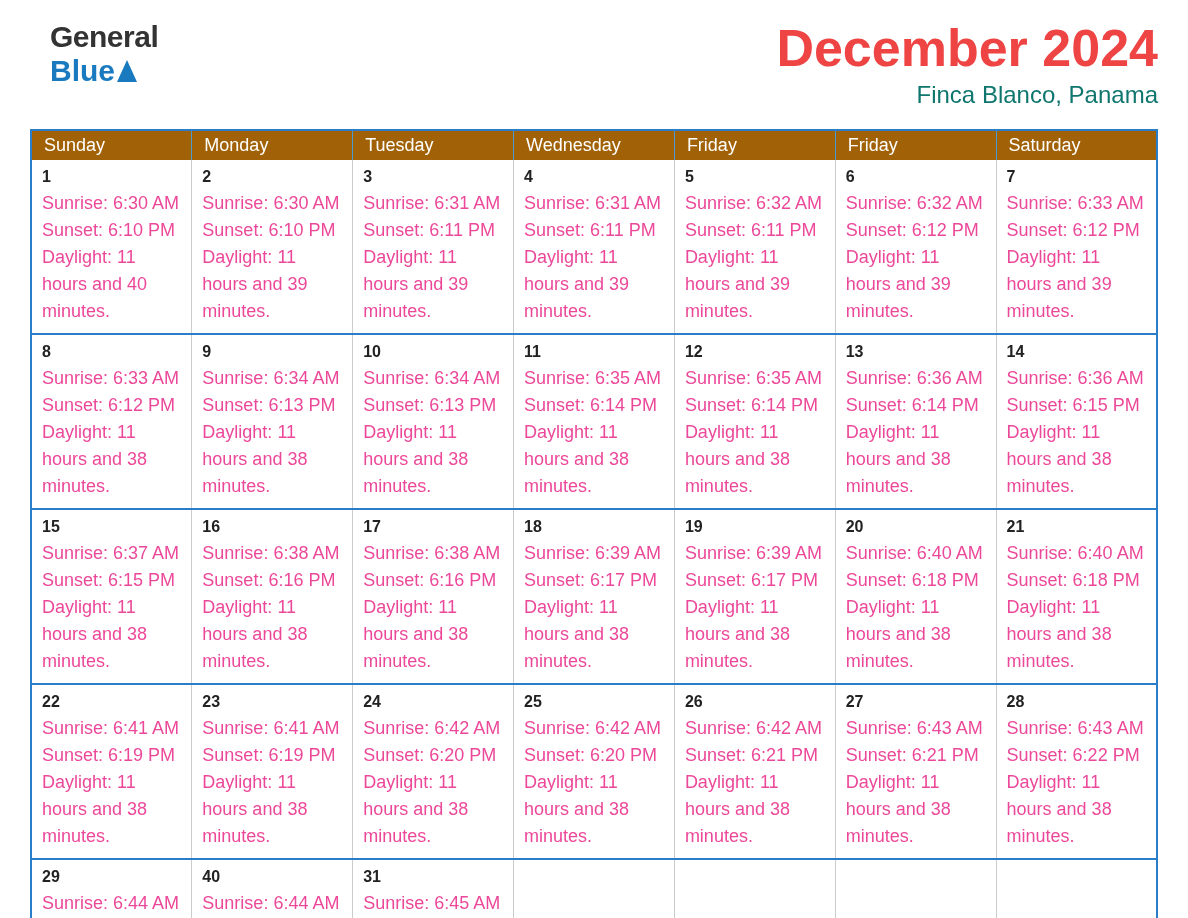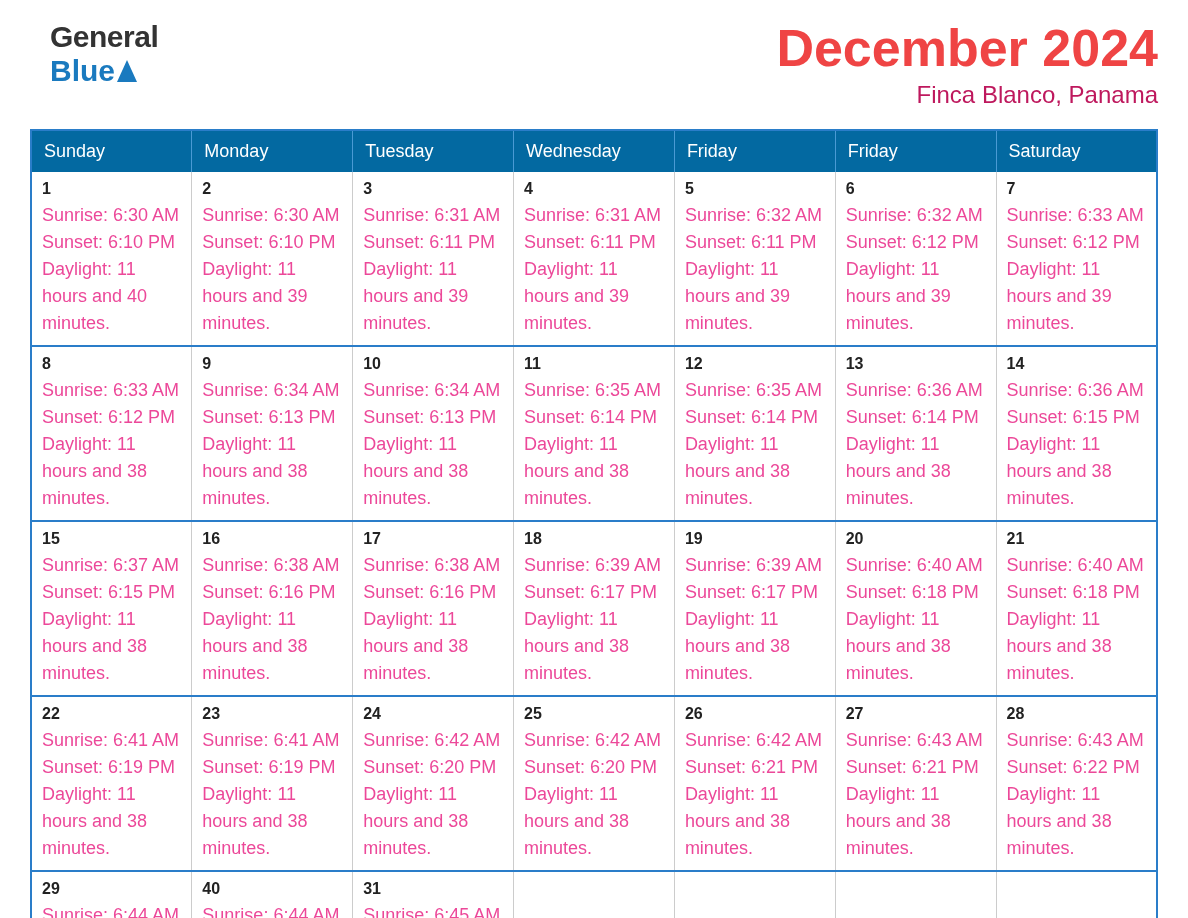--- a/index.html
+++ b/index.html
@@ -21,34 +21,34 @@
       text-align: right;
     }
     .month-title {
       font-size: 52px;
       font-weight: bold;
       color: #ef4444;
       line-height: 1.1;
     }
     .location-title {
       font-size: 24px;
-      color: #be185d;
+      color: #0f766e;
       margin-top: 4px;
     }
     .calendar-table {
       width: 100%;
       border-collapse: collapse;
       border: 2px solid #2a7dc9;
     }
     .calendar-table th {
-      background-color: #0369a1;
+      background-color: #a16207;
       color: #fff;
       font-size: 18px;
       font-weight: normal;
-      padding: 10px 12px;
+      padding: 4px 12px;
       text-align: left;
       border-right: 1px solid #4a9ad4;
     }
     .calendar-table th:last-child {
       border-right: none;
     }
     .calendar-table td {
       vertical-align: top;
       padding: 8px 10px;
       border-right: 1px solid #ccc;

